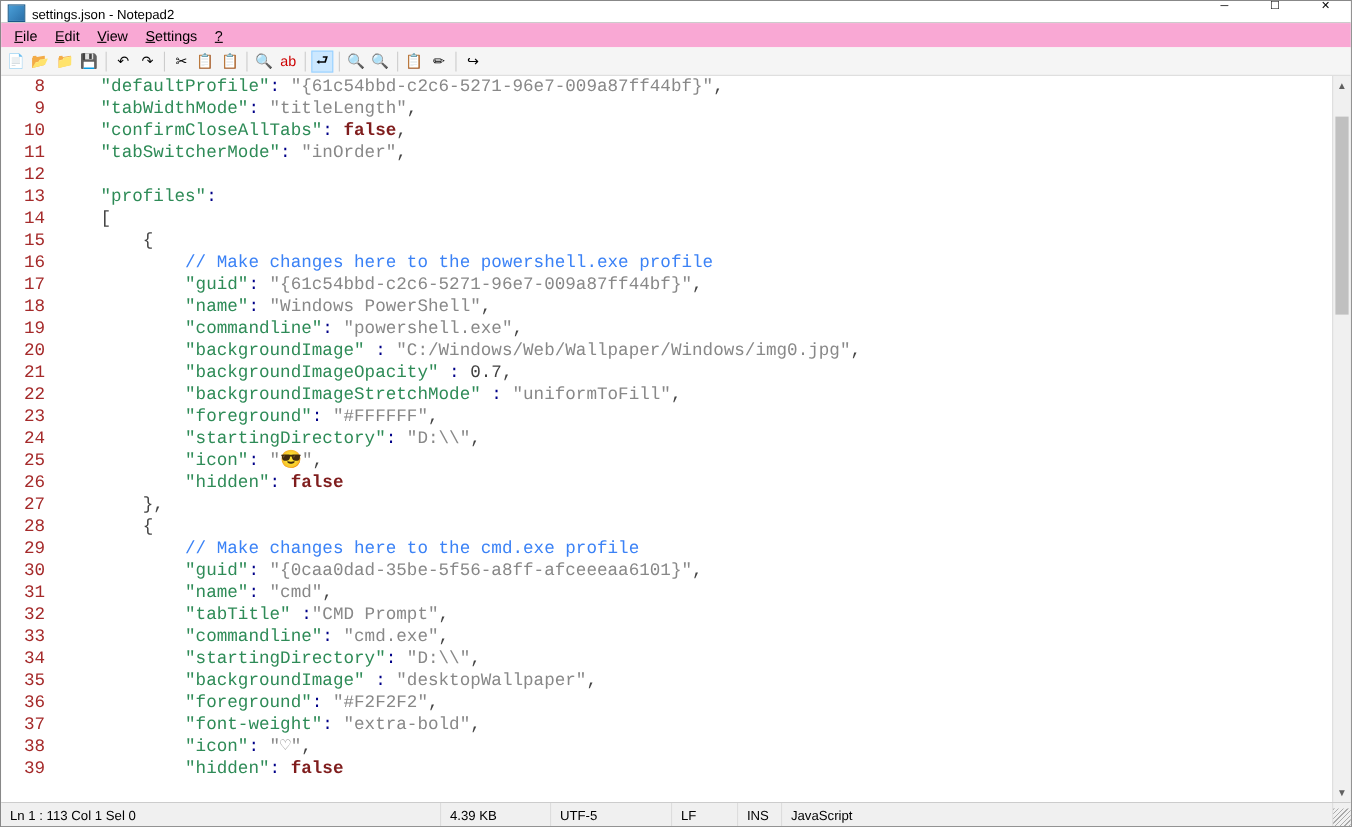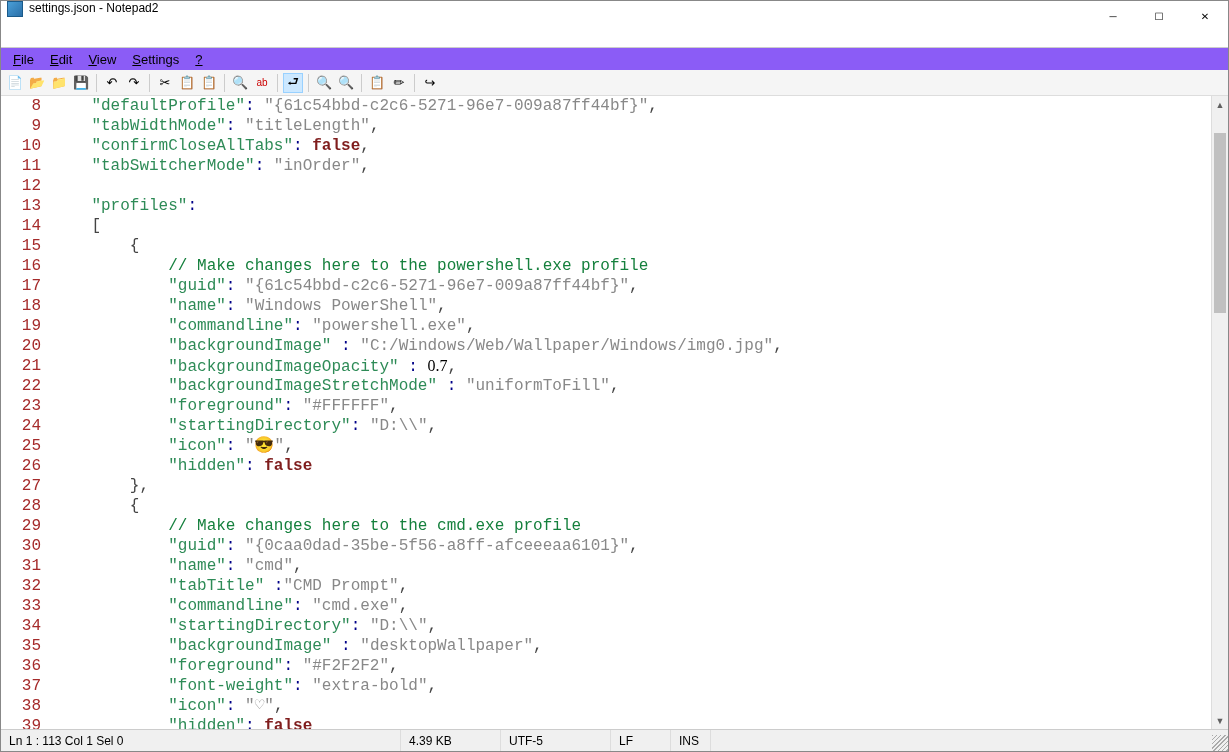--- a/index.html
+++ b/index.html
@@ -8,24 +8,24 @@
   font-size: 12px;
   background: #fff;
   overflow: hidden;
   width: 1229px;
   height: 752px;
   border: 1px solid #888;
   display: flex;
   flex-direction: column;
 }
 .titlebar {
-  height: 47px;
+  height: 20px;
   background: #fff;
   display: flex;
-  align-items: flex-start;
+  align-items: flex-end;
   border-bottom: 1px solid #ccc;
 }
 .titlebar .app-icon {
   width: 16px; height: 16px;
   margin: 0 6px;
   background: linear-gradient(135deg, #4a9fd8, #2a6fa8);
   border: 1px solid #1a5a8a;
 }
 .titlebar .title { flex: 0 0 auto; font-size: 12px; color: #000; }
 .titlebar .spacer { flex: 1; }
@@ -36,21 +36,21 @@
   font-family: "Segoe UI Symbol", sans-serif;
   font-size: 10px;
   cursor: pointer;
 }
 
 .menubar {
   height: 22px;
   display: flex;
   align-items: center;
   padding: 0 4px;
-  background: #8b5cf6;
+  background: #f9a8d4;
 }
 .menubar .menu-item {
   padding: 2px 8px;
   font-size: 13px;
   cursor: pointer;
 }
 .menubar .menu-item .ul { text-decoration: underline; }
 
 .toolbar {
   height: 26px;
@@ -99,23 +99,23 @@
   flex-shrink: 0;
 }
 .code {
   flex: 1;
   padding-left: 4px;
 }
 .tok-key { color: #2e8b57; }
 .tok-punct { color: #444; }
 .tok-str { color: #888; }
 .tok-bool { color: #7f1d1d; font-weight: bold; }
-.tok-num { color: #000000; font-family: Liberation Serif, serif; }
+.tok-num { color: #404040; }
 .tok-op { color: #008; }
-.tok-comment { color: #15803d; }
+.tok-comment { color: #3b82f6; }
 
 .scrollbar-v {
   width: 17px;
   background: #f0f0f0;
   display: flex;
   flex-direction: column;
   border-left: 1px solid #ddd;
 }
 .scrollbar-v .arrow {
   height: 17px;
@@ -129,21 +129,21 @@
   left: 2px; right: 2px;
   top: 20px;
   height: 180px;
   background: #c0c0c0;
   cursor: pointer;
 }
 
 .statusbar {
   height: 22px;
   display: flex;
-  align-items: flex-start;
+  align-items: flex-end;
   background: #f0f0f0;
   border-top: 1px solid #ccc;
   font-size: 12px;
 }
 .statusbar .cell {
   padding: 0 8px;
   border-right: 1px solid #ddd;
   height: 100%;
   display: flex;
   align-items: center;
@@ -185,21 +185,21 @@
   <div class="tb-btn">💾</div>
   <div class="sep"></div>
   <div class="tb-btn">↶</div>
   <div class="tb-btn">↷</div>
   <div class="sep"></div>
   <div class="tb-btn">✂</div>
   <div class="tb-btn">📋</div>
   <div class="tb-btn">📋</div>
   <div class="sep"></div>
   <div class="tb-btn">🔍</div>
-  <div class="tb-btn" style="font-size:10px;color:#c00;">ab</div>
+  <div class="tb-btn" style="font-size:13px;color:#c00;">ab</div>
   <div class="sep"></div>
   <div class="tb-btn active">⮐</div>
   <div class="sep"></div>
   <div class="tb-btn">🔍</div>
   <div class="tb-btn">🔍</div>
   <div class="sep"></div>
   <div class="tb-btn">📋</div>
   <div class="tb-btn">✏</div>
   <div class="sep"></div>
   <div class="tb-btn">↪</div>

